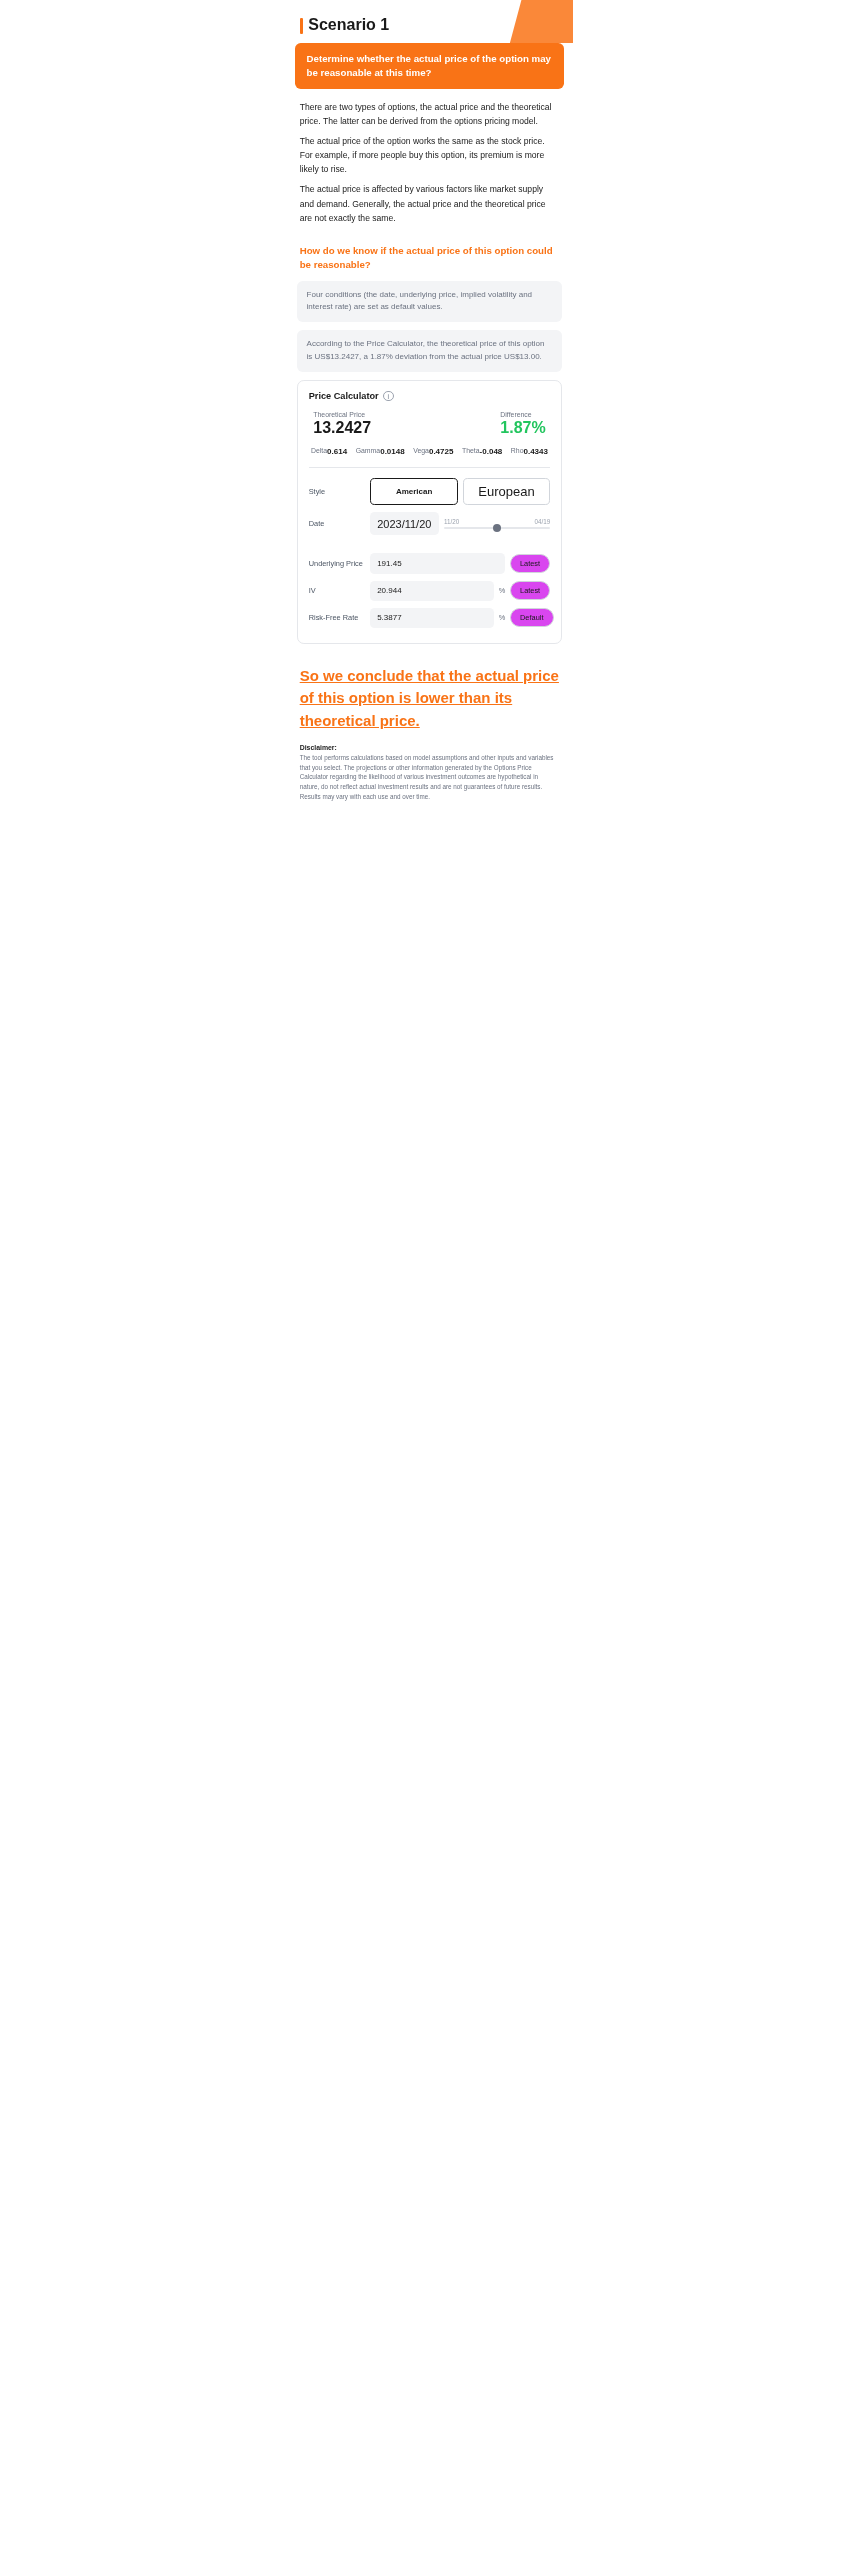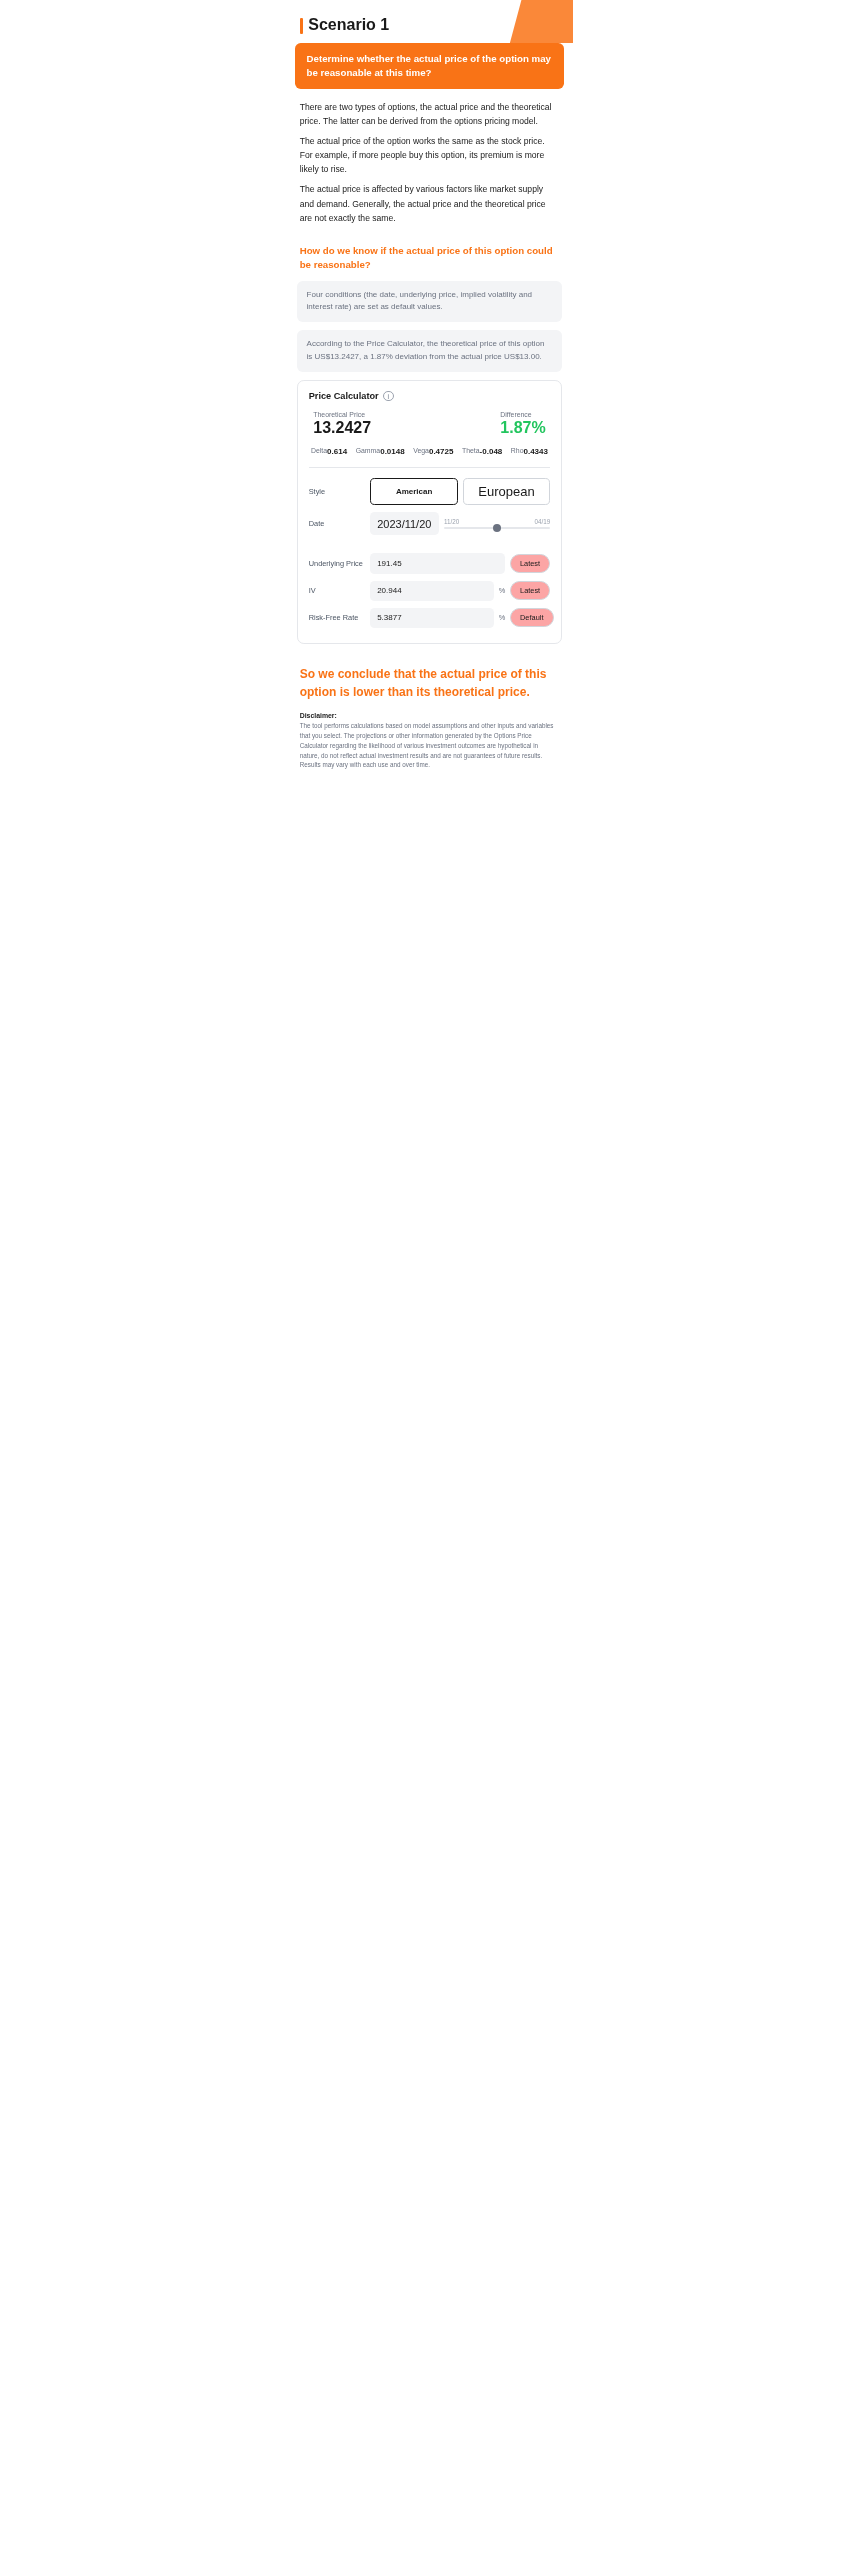--- a/index.html
+++ b/index.html
@@ -223,21 +223,21 @@
       font-size: 8px;
       color: #1a1a1a;
       outline: none;
     }
     .form-suffix {
       font-size: 7.4px;
       color: #6b7280;
       flex-shrink: 0;
     }
     .btn-pill {
-      background: #fca5a5;
+      background: #d946ef;
       border: 0.6px solid #d1d5db;
       border-radius: 11.4px;
       padding: 4px 9.2px;
       font-size: 7.4px;
       color: #1a1a1a;
       cursor: pointer;
       flex-shrink: 0;
       font-weight: 500;
     }
 
@@ -339,24 +339,25 @@
       top: -2.9px;
       left: 50%;
       transform: translateX(-50%);
     }
 
     
     .conclusion-section {
       padding: 9.2px 13.7px 6.9px 13.7px;
     }
     .conclusion-text {
-      font-size: 12px;
+      font-size: 15px;
       font-weight: 700;
       color: #f97316;
       line-height: 1.5;
+      text-decoration: underline;
     }
 
     
     .disclaimer-section {
       padding: 4.6px 13.7px 11.4px 13.7px;
     }
     .disclaimer-title {
       font-size: 6.9px;
       font-weight: 700;
       color: #1a1a1a;

